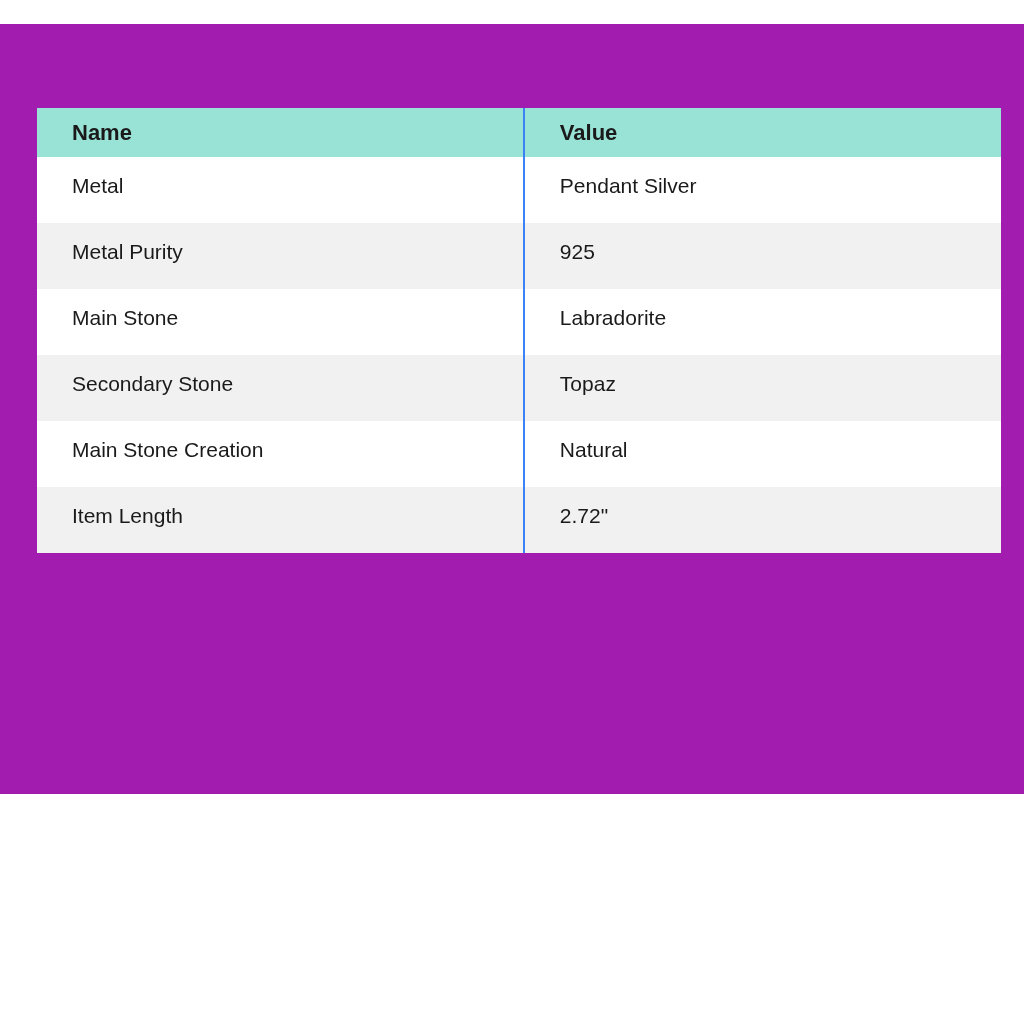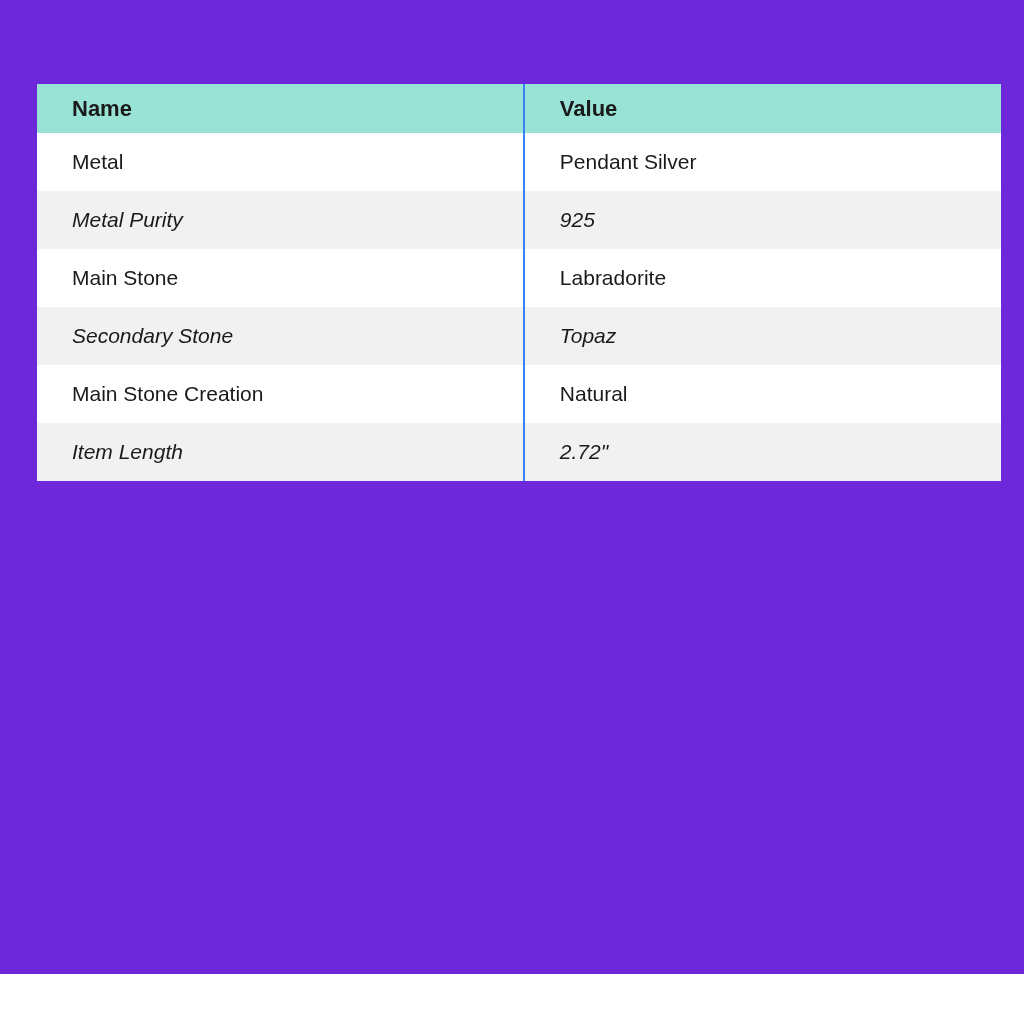--- a/index.html
+++ b/index.html
@@ -8,23 +8,24 @@
     background: #ffffff;
     width: 1024px;
     height: 1024px;
     font-family: "Liberation Sans", "DejaVu Sans", sans-serif;
     color: #1a1a1a;
     -webkit-font-smoothing: antialiased;
   }
   .page {
     position: relative;
     width: 1024px;
-    height: 974px;
-    background: #6d28d9;
+    height: 770px;
+    background: #a21caf;
     overflow: hidden;
+    margin-top: 24px;
   }
   .spec-table-wrap {
     position: absolute;
     left: 37px;
     top: 84px;
     width: 964px;
   }
   table.spec-table {
     width: 100%;
     border-collapse: separate;
@@ -40,28 +41,27 @@
     padding: 0 0 0 35px;
     vertical-align: middle;
     font-size: 22px;
   }
   table.spec-table th.col-value,
   table.spec-table td.col-value {
     border-left: 2px solid #3b82f6;
   }
   table.spec-table td {
     height: 58px;
-    padding: 0 0 0 35px;
+    padding: 0 0 8px 35px;
     vertical-align: middle;
     font-weight: 400;
     background: #ffffff;
   }
   table.spec-table tr.striped td {
     background: var(--stripe-bg, #f1f1f1);
-    font-style: italic;
   }
   table.spec-table col.c-name  { width: 50.4%; }
   table.spec-table col.c-value { width: 49.6%; }
 </style>
 </head>
 <body>
 
 <div class="page">
   <div class="spec-table-wrap">
     <table class="spec-table">

